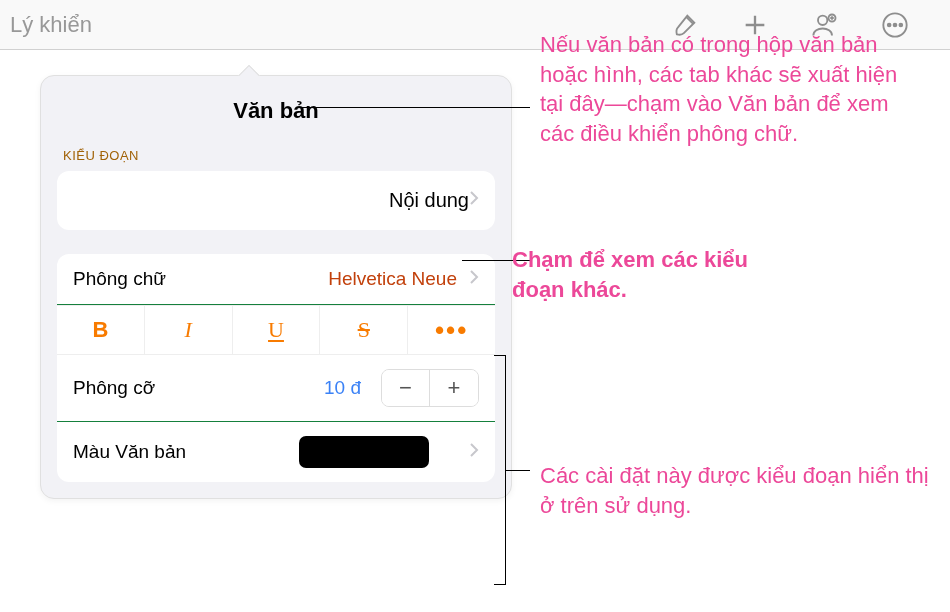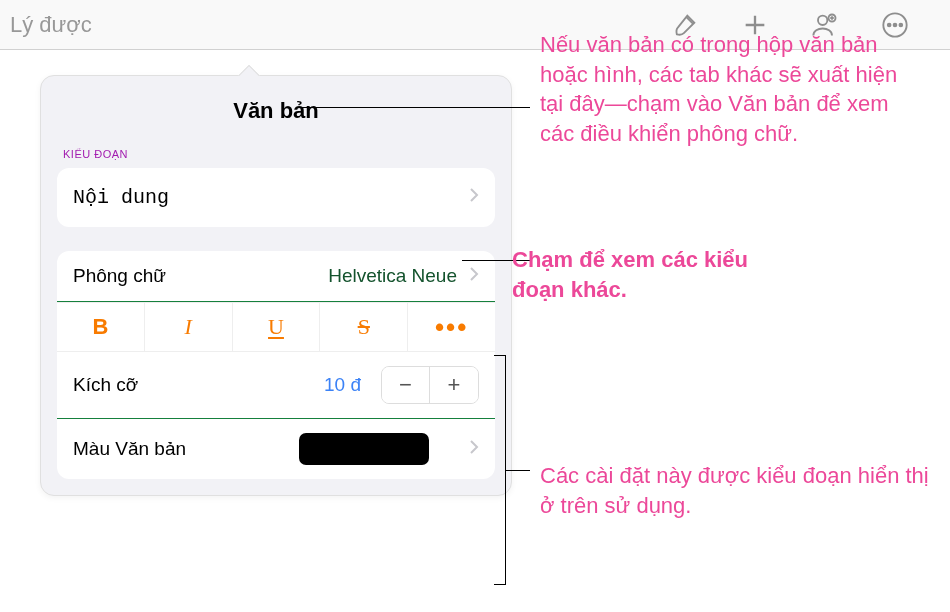--- a/index.html
+++ b/index.html
@@ -69,35 +69,34 @@
       left: 3px;
       border: 1px solid #e0e0e0;
     }
     .panel-tab {
       text-align: center;
       font-size: 22px;
       font-weight: 600;
       padding: 6px 0 14px;
     }
     .section-label {
-      font-size: 11px;
-      color: #a21caf;
+      font-size: 13px;
+      color: #a16207;
       letter-spacing: 0.5px;
       margin: 10px 6px 8px;
       text-transform: uppercase;
     }
     .style-row {
       background: #fff;
       border-radius: 12px;
       padding: 18px 16px;
       display: flex;
       align-items: center;
-      justify-content: space-between;
+      justify-content: flex-end;
       font-size: 20px;
-      font-family: Liberation Mono, monospace;
     }
     .chevron {
       color: #c7c7cc;
       font-size: 18px;
     }
     .group {
       background: #fff;
       border-radius: 12px;
       margin-top: 24px;
       overflow: hidden;
@@ -105,21 +104,21 @@
     .row {
       display: flex;
       align-items: center;
       justify-content: space-between;
       padding: 14px 16px;
       font-size: 19px;
       border-bottom: 1px solid #15803d;
     }
     .row:last-child { border-bottom: none; gap: 28px; }
     .row .label { color: #000; }
-    .row .value-orange { color: #14532d; margin-left: auto; margin-right: 12px; font-size: 19px; }
+    .row .value-orange { color: #c2410c; margin-left: auto; margin-right: 12px; font-size: 19px; }
     .row .value-black { color: #3b82f6; margin-left: auto; margin-right: 10px; font-size: 19px; }
 
     .segmented {
       display: flex;
       border-top: 1px solid #eee;
       border-bottom: 1px solid #eee;
     }
     .seg-btn {
       flex: 1;
       height: 48px;
@@ -181,21 +180,21 @@
       border-right: 1px solid #000;
       border-top: 1px solid #000;
       border-bottom: 1px solid #000;
       width: 12px;
     }
   </style>
 </head>
 <body>
 
 <div class="toolbar">
-  <div class="title">Lý được</div>
+  <div class="title">Lý khiển</div>
   <div class="tool-icons">
     <div class="tool-icon">
       <svg width="28" height="28" viewBox="0 0 24 24" fill="none" stroke="currentColor" stroke-width="1.6">
           <path d="M14 4l6 6-9 9c-2 2-6 1-6 1s-1-4 1-6l8-10z"></path>
           <path d="M13 5l6 6"></path>
         </svg>
     </div>
     <div class="tool-icon">
       <svg width="28" height="28" viewBox="0 0 24 24" fill="none" stroke="currentColor" stroke-width="2">
           <path d="M12 4v16M4 12h16"></path>
@@ -250,21 +249,21 @@
 
     <div class="segmented">
       <div class="seg-btn bold">B</div>
       <div class="seg-btn italic">I</div>
       <div class="seg-btn underline">U</div>
       <div class="seg-btn strike">S</div>
       <div class="seg-btn more">•••</div>
     </div>
 
     <div class="row">
-      <span class="label">Kích cỡ</span>
+      <span class="label">Phông cỡ</span>
       <span class="value-black">10 đ</span>
       <div class="stepper">
         <button>−</button>
         <button>+</button>
       </div>
     </div>
 
     <div class="row">
       <span class="label">Màu Văn bản</span>
       <div class="color-swatch"></div>

